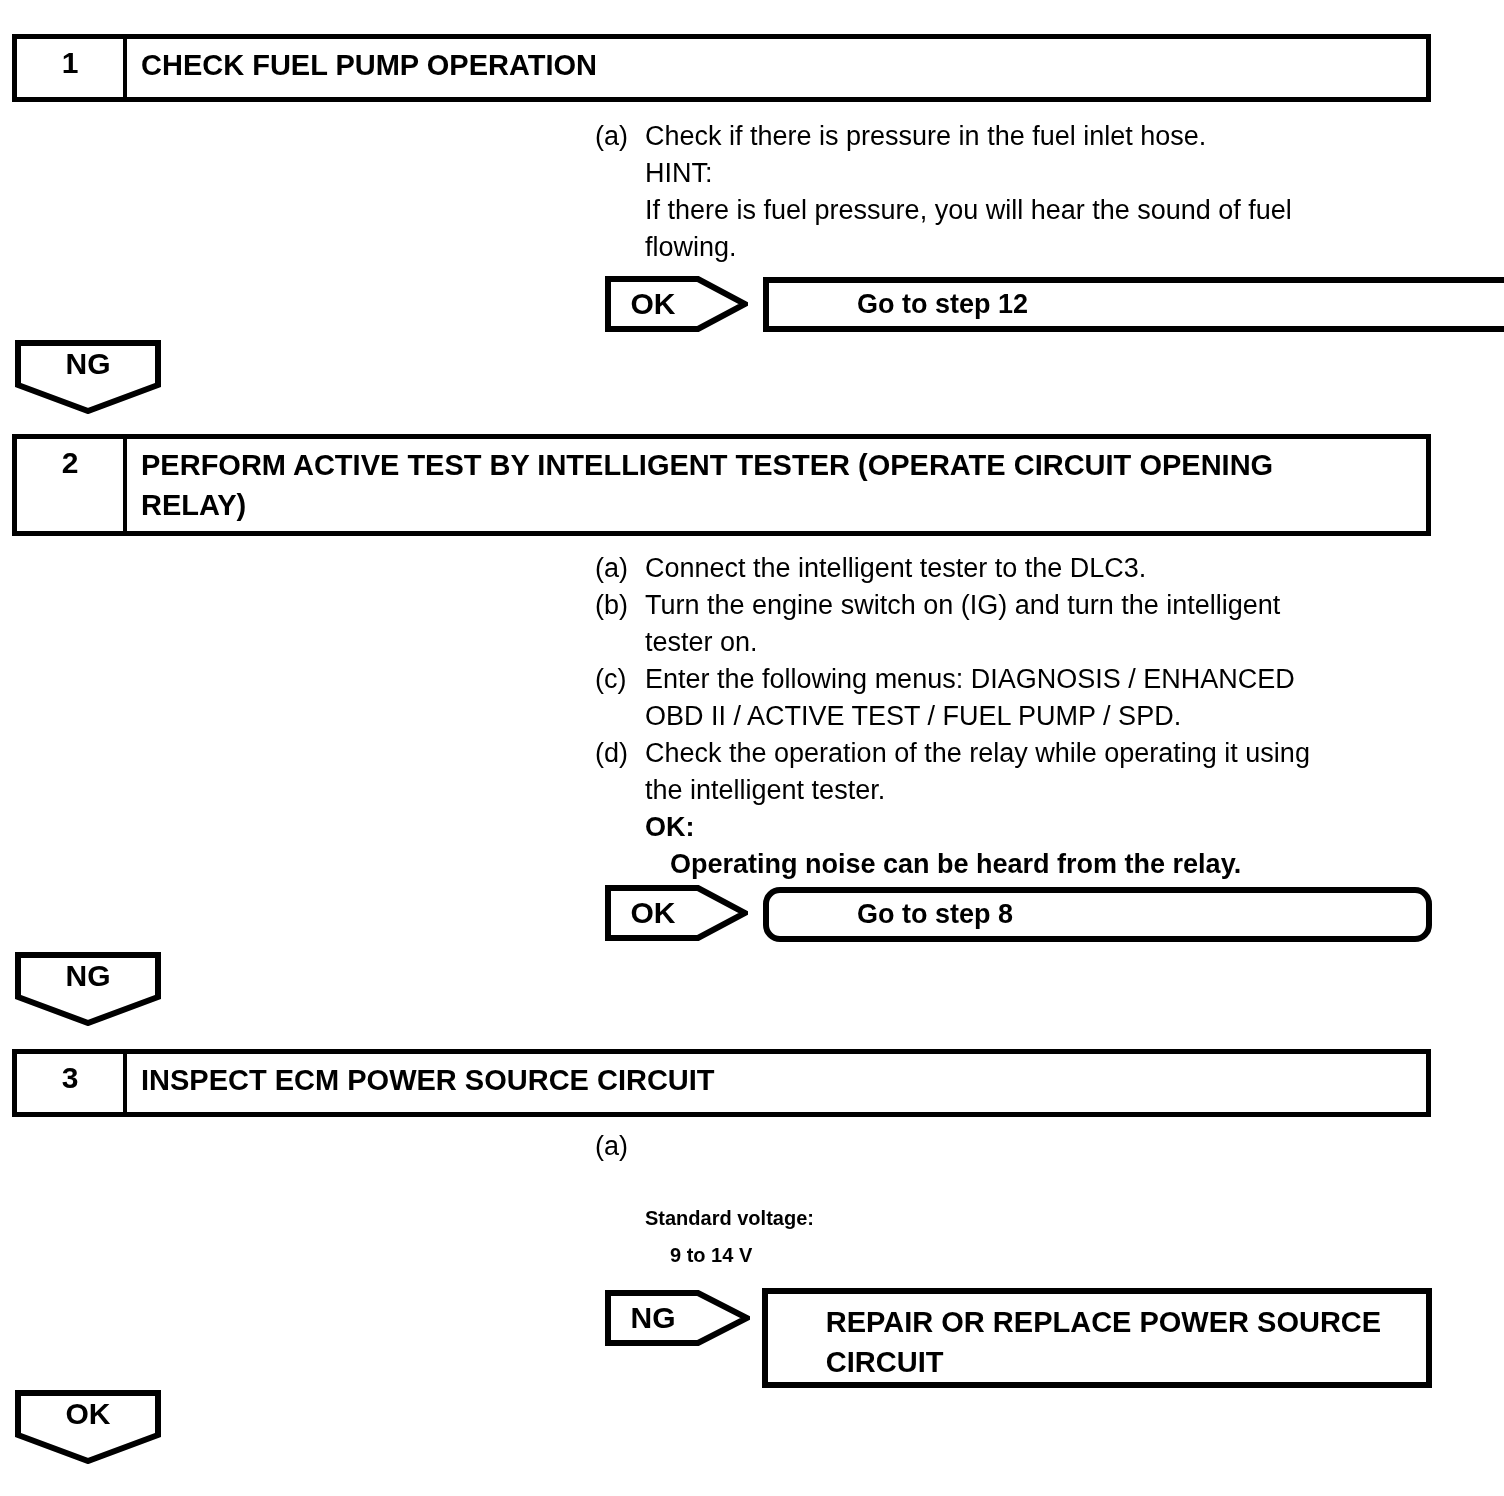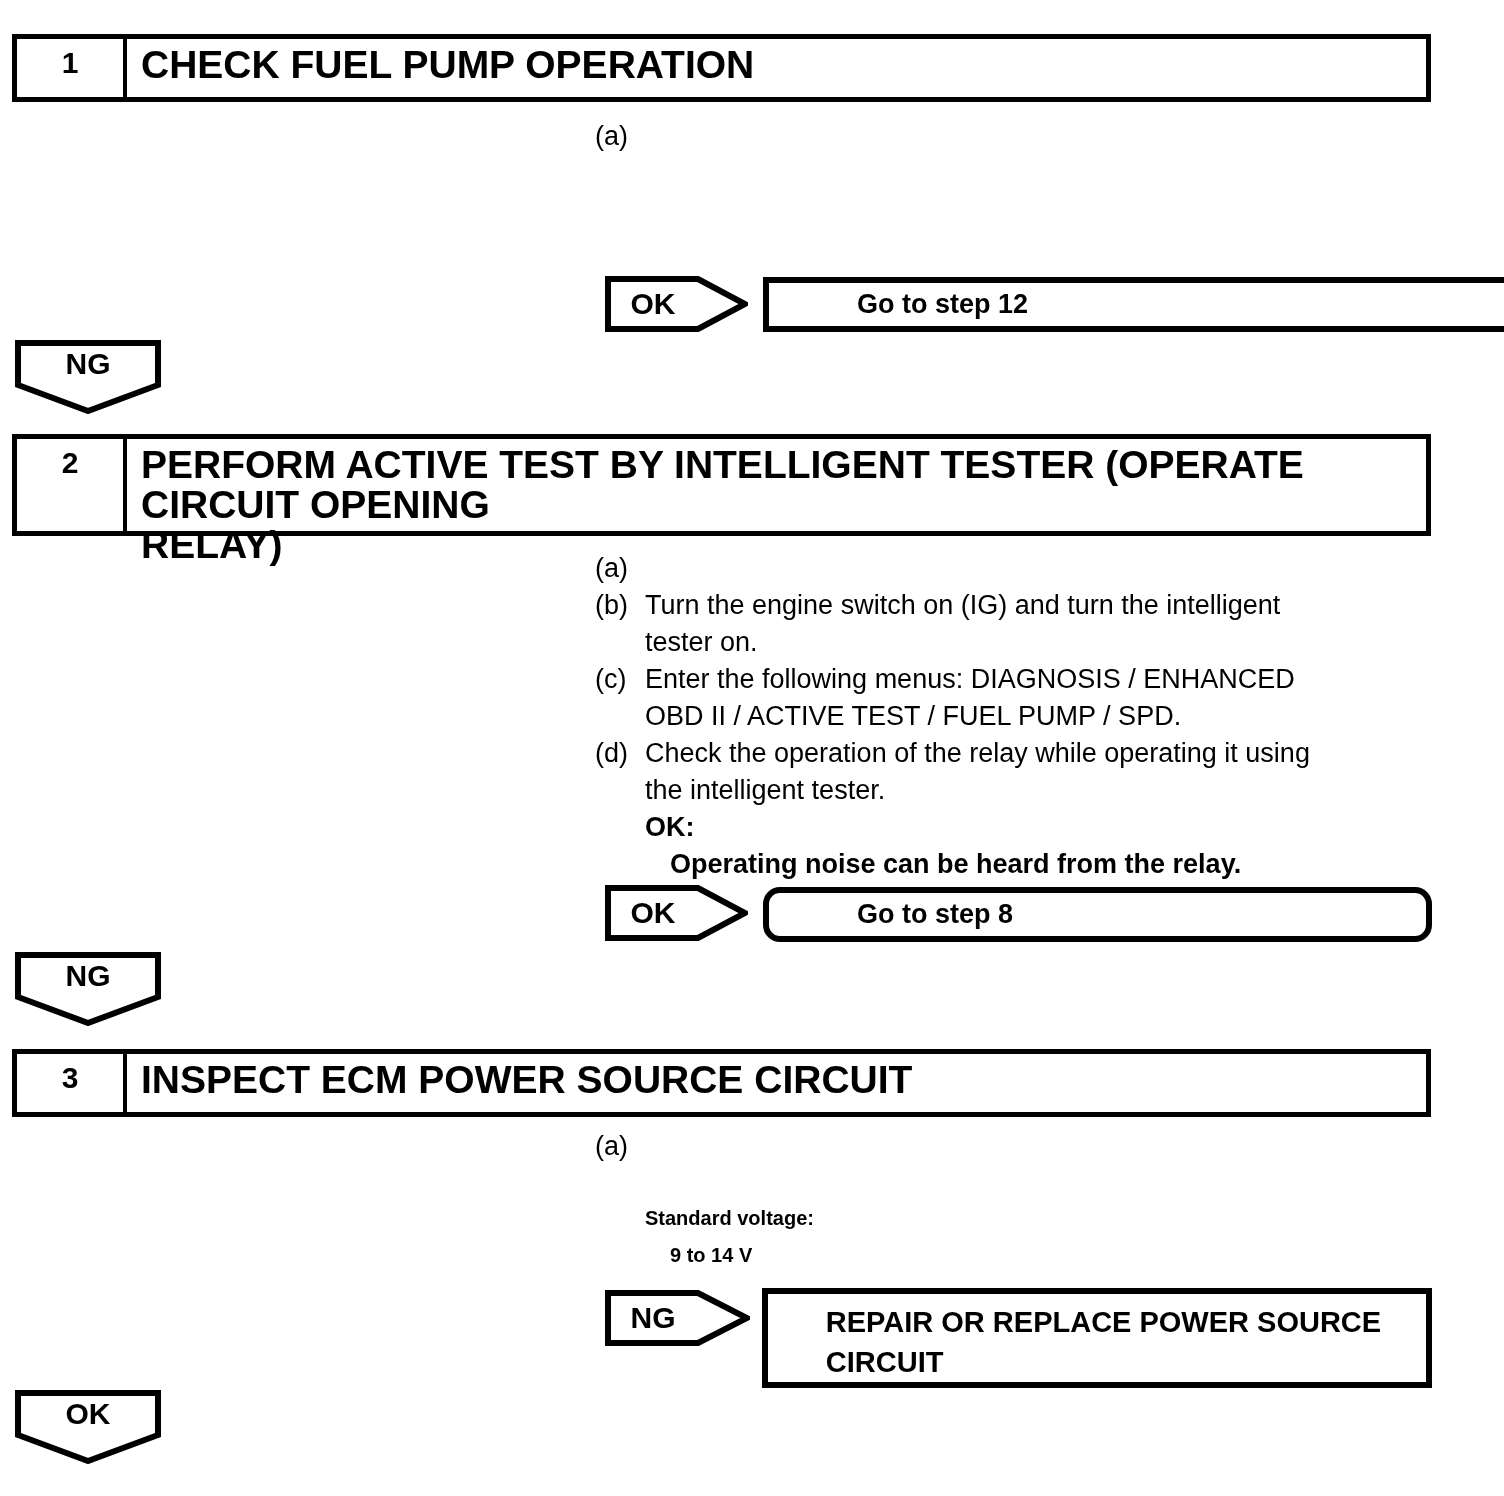--- a/index.html
+++ b/index.html
@@ -13,21 +13,21 @@
 
   
   .step-header{display:flex;border:5px solid #000;background:#fff;}
   .step-num{
     flex:0 0 106px;border-right:4px solid #000;
     font-weight:bold;font-size:30px;
     display:flex;justify-content:center;align-items:flex-start;
     padding-top:7px;
   }
   .step-title{
-    font-weight:bold;font-size:39px;line-height:40px;
+    font-weight:bold;font-size:29px;line-height:40px;
     padding:6px 10px 0 14px;white-space:pre-line;
   }
 
   
   .instr{font-size:27px;line-height:37px;}
   .instr-row{display:flex;align-items:flex-start;}
   .instr-label{flex:0 0 50px;}
   .instr-text{white-space:pre-line;}
   .bold{font-weight:bold;}
   .sub-indent{padding-left:25px;}
@@ -66,20 +66,24 @@
 <body>
 
 <div class="abs step-header" style="left:12px;top:34px;width:1419px;height:68px;">
   <div class="step-num">1</div>
   <div class="step-title">CHECK FUEL PUMP OPERATION</div>
 </div>
 
 <div class="abs instr" style="left:595px;top:118px;width:845px;">
   <div class="instr-row">
     <span class="instr-label">(a)</span>
+    <div class="instr-text">Check if there is pressure in the fuel inlet hose.
+HINT:
+If there is fuel pressure, you will hear the sound of fuel
+flowing.</div>
   </div>
 </div>
 
 <div class="abs" style="left:605px;top:276px;width:143px;height:56px;">
   <svg class="shape" viewBox="0 0 143 56">
     <polygon points="3,3 93,3 140,28 93,53 3,53"></polygon>
   </svg>
   <span class="arrow-label">OK</span>
 </div>
 <div class="abs result-box" style="left:763px;top:277px;width:786px;height:55px;">
@@ -95,20 +99,21 @@
 
 <div class="abs step-header" style="left:12px;top:434px;width:1419px;height:102px;">
   <div class="step-num">2</div>
   <div class="step-title">PERFORM ACTIVE TEST BY INTELLIGENT TESTER (OPERATE CIRCUIT OPENING
 RELAY)</div>
 </div>
 
 <div class="abs instr" style="left:595px;top:550px;width:845px;">
   <div class="instr-row">
     <span class="instr-label">(a)</span>
+    <div class="instr-text">Connect the intelligent tester to the DLC3.</div>
   </div>
   <div class="instr-row">
     <span class="instr-label">(b)</span>
     <div class="instr-text">Turn the engine switch on (IG) and turn the intelligent
 tester on.</div>
   </div>
   <div class="instr-row">
     <span class="instr-label">(c)</span>
     <div class="instr-text">Enter the following menus: DIAGNOSIS / ENHANCED
 OBD II / ACTIVE TEST / FUEL PUMP / SPD.</div>

